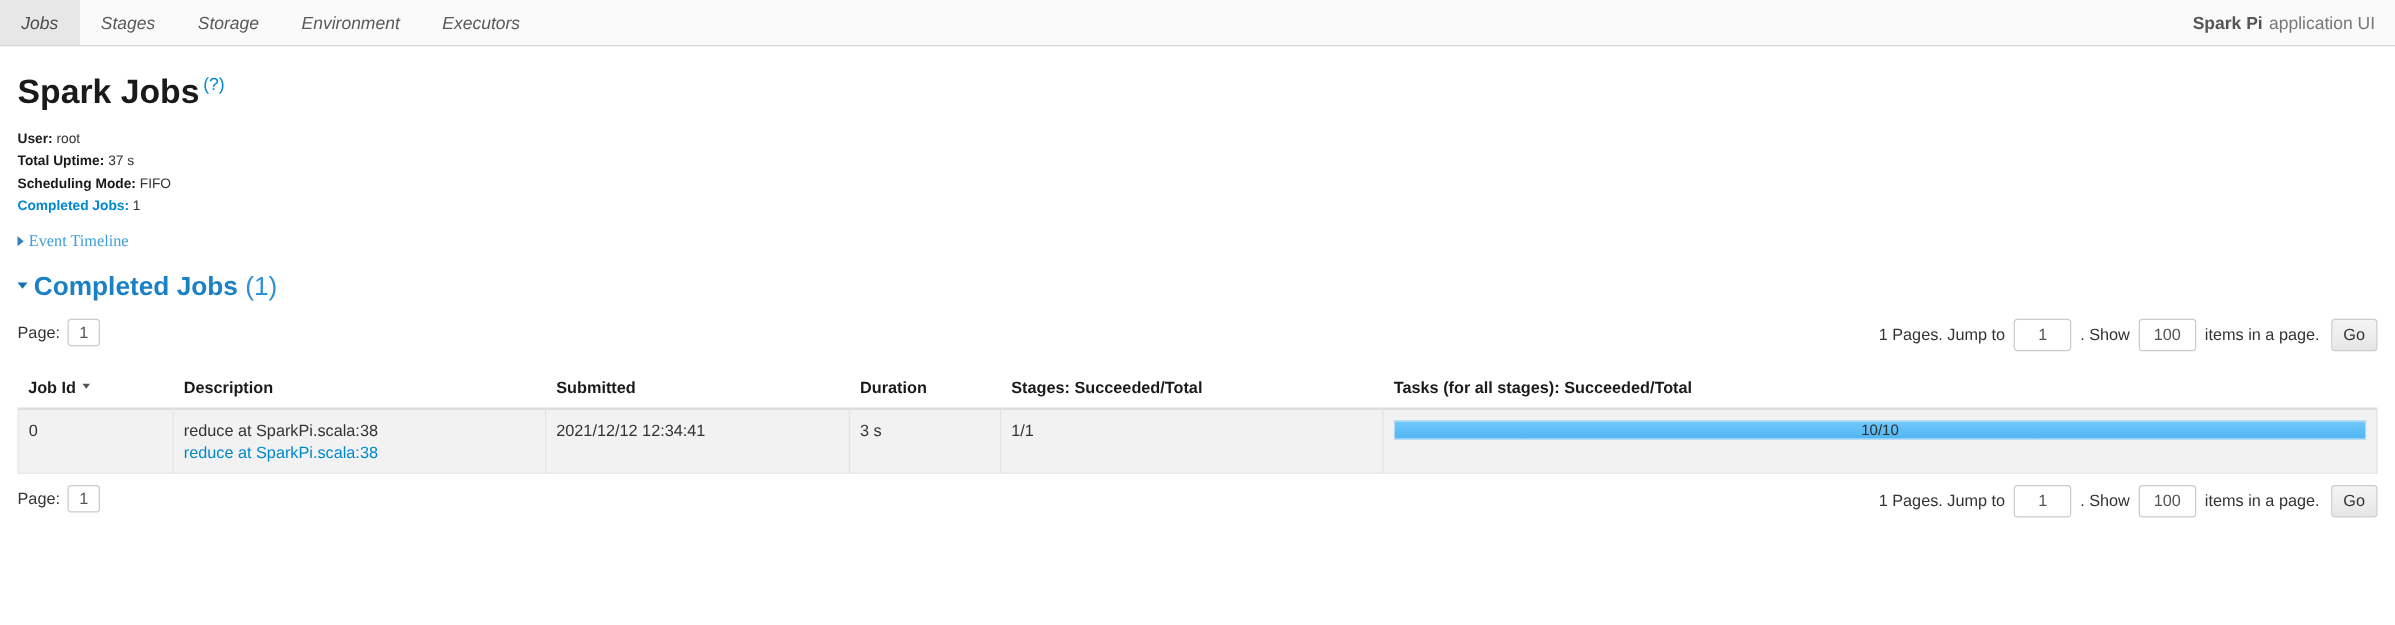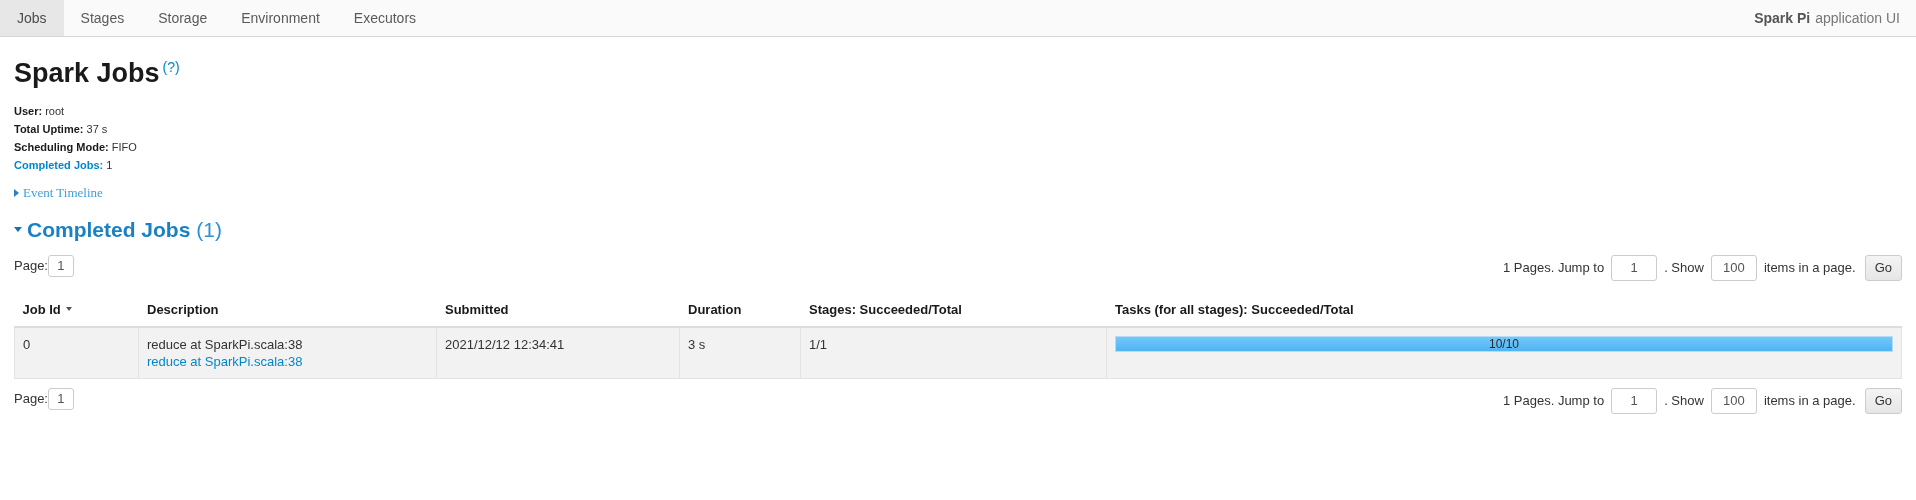--- a/index.html
+++ b/index.html
@@ -56,20 +56,21 @@
   }
   .nav-tabs li { display: flex; }
   .nav-tabs a {
     display: flex;
     align-items: center;
     padding: 0 17px;
     color: #5a5a5a;
     text-decoration: none;
     font-size: 14px;
     line-height: 1;
+    font-style: italic;
   }
   .nav-tabs li.active a {
     background: #e7e7e7;
     color: #4c4c4c;
   }
   .navbar-right {
     margin-left: auto;
     display: flex;
     align-items: center;
     padding-right: 16px;
@@ -179,21 +180,21 @@
   }
   .page-left {
     position: absolute;
     left: 0;
     top: 0;
     display: flex;
     align-items: center;
     font-size: 13px;
     color: #333333;
   }
-  .page-left .lbl { }
+  .page-left .lbl { margin-right: 6px; }
   .page-right {
     position: absolute;
     right: 0;
     top: 0;
     display: flex;
     align-items: center;
     font-size: 13px;
     color: #333333;
     white-space: nowrap;
   }

